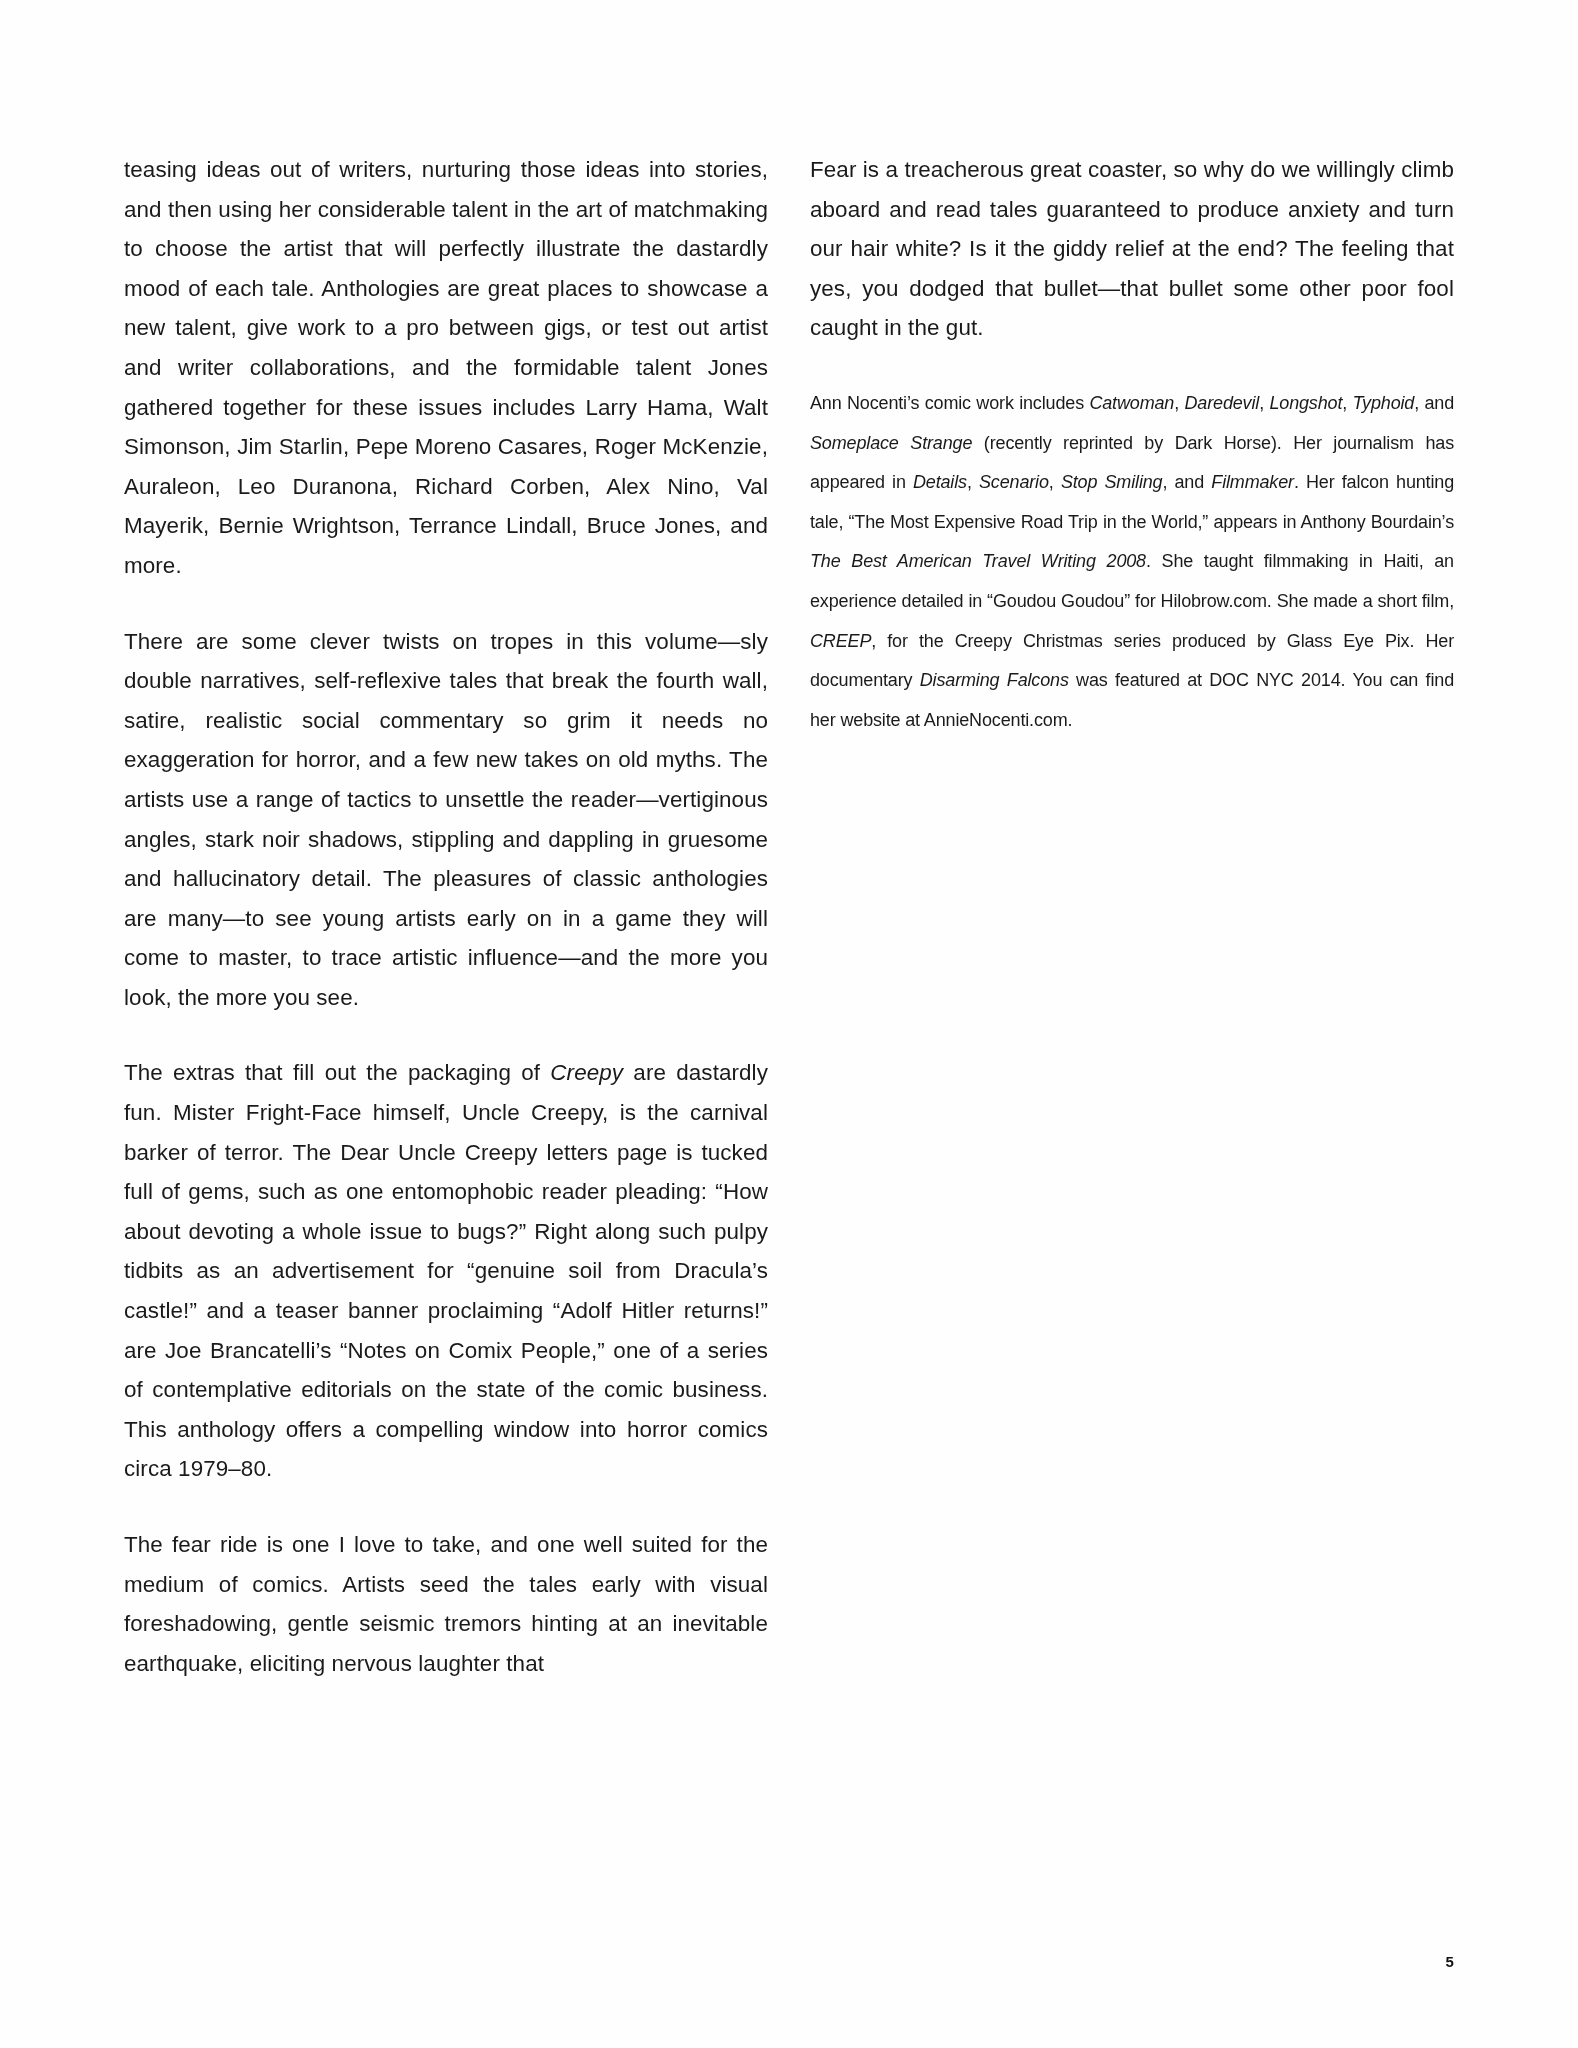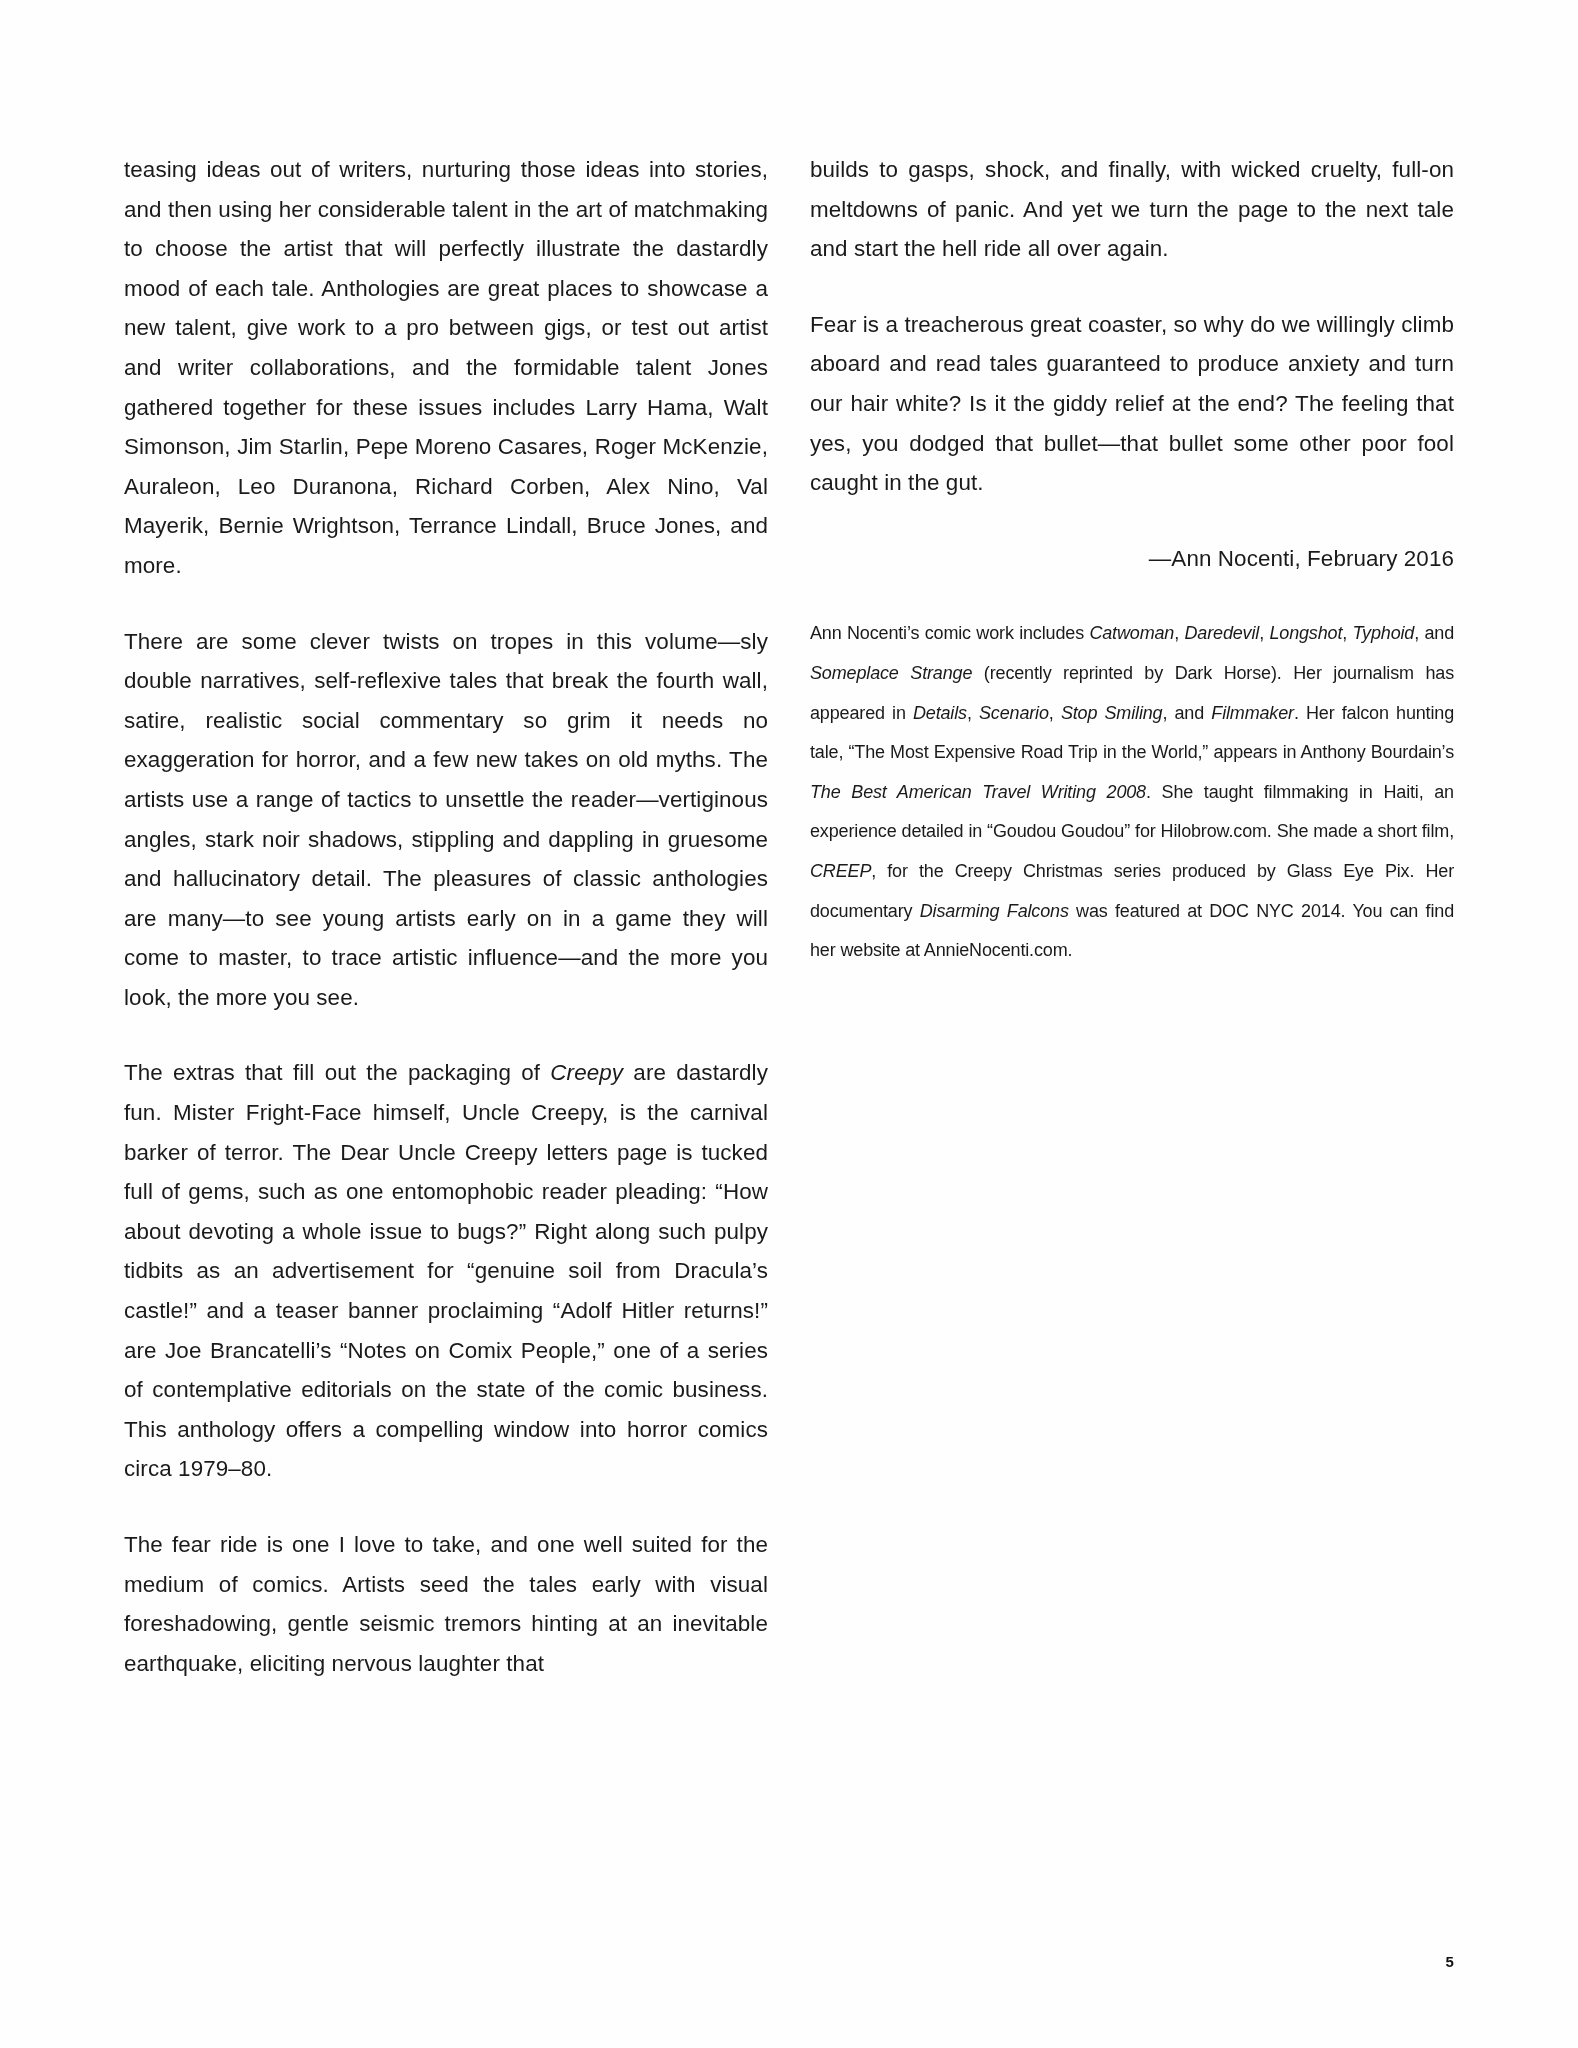--- a/index.html
+++ b/index.html
@@ -78,23 +78,21 @@
   <div class="content">
 
     <div class="col">
       <p class="body">teasing ideas out of writers, nurturing those ideas into stories, and then using her considerable talent in the art of matchmaking to choose the artist that will perfectly illustrate the dastardly mood of each tale. Anthologies are great places to showcase a new talent, give work to a pro between gigs, or test out artist and writer collaborations, and the formidable talent Jones gathered together for these issues includes Larry Hama, Walt Simonson, Jim Starlin, Pepe Moreno Casares, Roger McKenzie, Auraleon, Leo Duranona, Richard Corben, Alex Nino, Val Mayerik, Bernie Wrightson, Terrance Lindall, Bruce Jones, and more.</p>
       <p class="body">There are some clever twists on tropes in this volume—sly double narratives, self-reflexive tales that break the fourth wall, satire, realistic social commentary so grim it needs no exaggeration for horror, and a few new takes on old myths. The artists use a range of tactics to unsettle the reader—vertiginous angles, stark noir shadows, stippling and dappling in gruesome and hallucinatory detail. The pleasures of classic anthologies are many—to see young artists early on in a game they will come to master, to trace artistic influence—and the more you look, the more you see.</p>
       <p class="body"><span>The extras that fill out the packaging of </span><i>Creepy</i><span> are dastardly fun. Mister Fright-Face himself, Uncle Creepy, is the carnival barker of terror. The Dear Uncle Creepy letters page is tucked full of gems, such as one entomophobic reader pleading: “How about devoting a whole issue to bugs?” Right along such pulpy tidbits as an advertisement for “genuine soil from Dracula’s castle!” and a teaser banner proclaiming “Adolf Hitler returns!” are Joe Brancatelli’s “Notes on Comix People,” one of a series of contemplative editorials on the state of the comic business. This anthology offers a compelling window into horror comics circa 1979–80.</span></p>
       <p class="body">The fear ride is one I love to take, and one well suited for the medium of comics. Artists seed the tales early with visual foreshadowing, gentle seismic tremors hinting at an inevitable earthquake, eliciting nervous laughter that</p>
     </div>
 
     <div class="col">
-      <p class="body">builds to gasps, shock, and finally, with wicked cruelty, full-on meltdowns of panic. And yet we turn the page to the next tale and start the hell ride all over again.</p>
       <p class="body">Fear is a treacherous great coaster, so why do we willingly climb aboard and read tales guaranteed to produce anxiety and turn our hair white? Is it the giddy relief at the end? The feeling that yes, you dodged that bullet—that bullet some other poor fool caught in the gut.</p>
-      <p class="attribution">—Ann Nocenti, February 2016</p>
       <p class="bio"><span>Ann Nocenti’s comic work includes </span><i>Catwoman</i><span>, </span><i>Daredevil</i><span>, </span><i>Longshot</i><span>, </span><i>Typhoid</i><span>, and </span><i>Someplace Strange</i><span> (recently reprinted by Dark Horse). Her journalism has appeared in </span><i>Details</i><span>, </span><i>Scenario</i><span>, </span><i>Stop Smiling</i><span>, and </span><i>Filmmaker</i><span>. Her falcon hunting tale, “The Most Expensive Road Trip in the World,” appears in Anthony Bourdain’s </span><i>The Best American Travel Writing 2008</i><span>. She taught filmmaking in Haiti, an experience detailed in “Goudou Goudou” for Hilobrow.com. She made a short film, </span><i>CREEP</i><span>, for the Creepy Christmas series produced by Glass Eye Pix. Her documentary </span><i>Disarming Falcons</i><span> was featured at DOC NYC 2014. You can find her website at AnnieNocenti.com.</span></p>
     </div>
 
   </div>
 
   <div class="pagenum">5</div>
 
 </div>
 
 </body></html>

